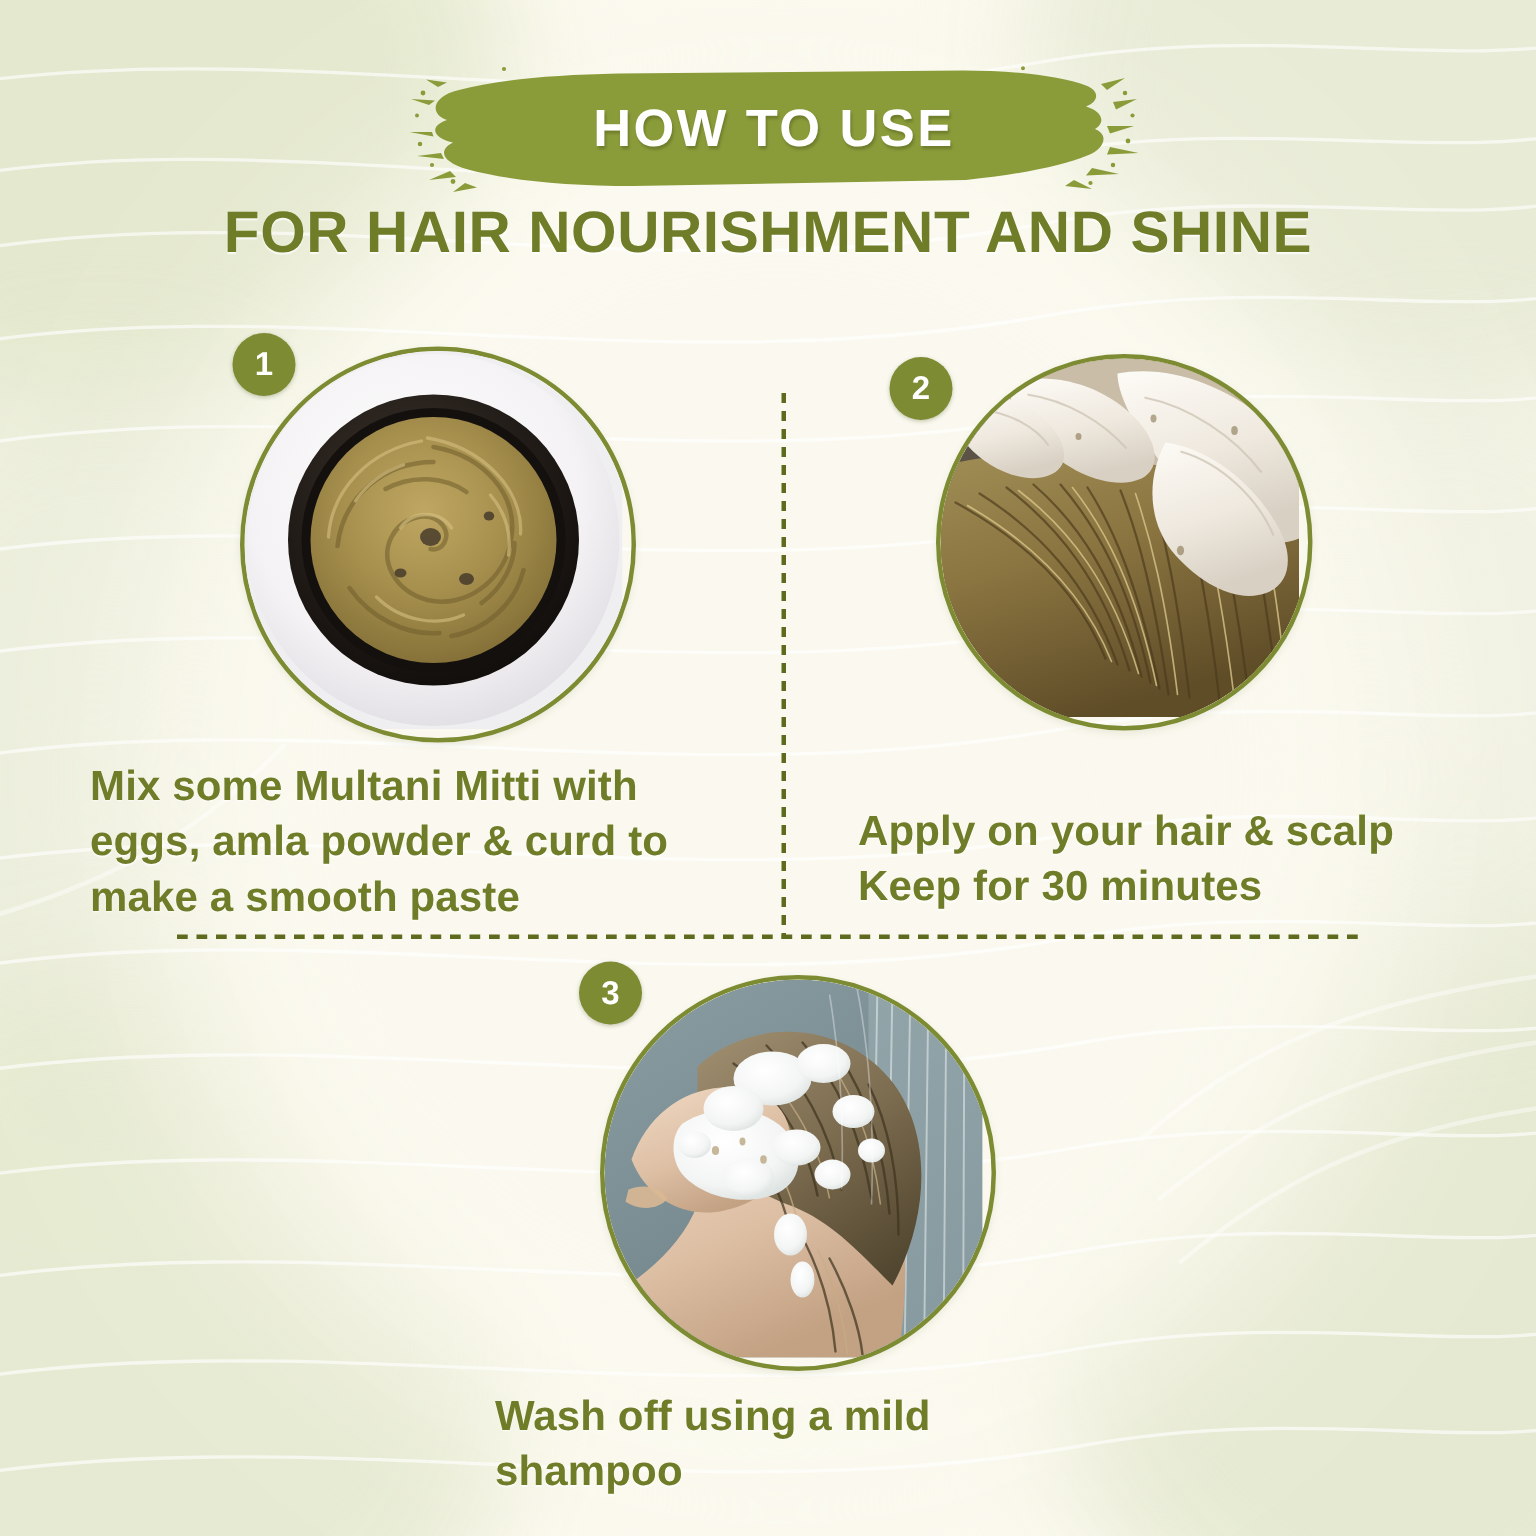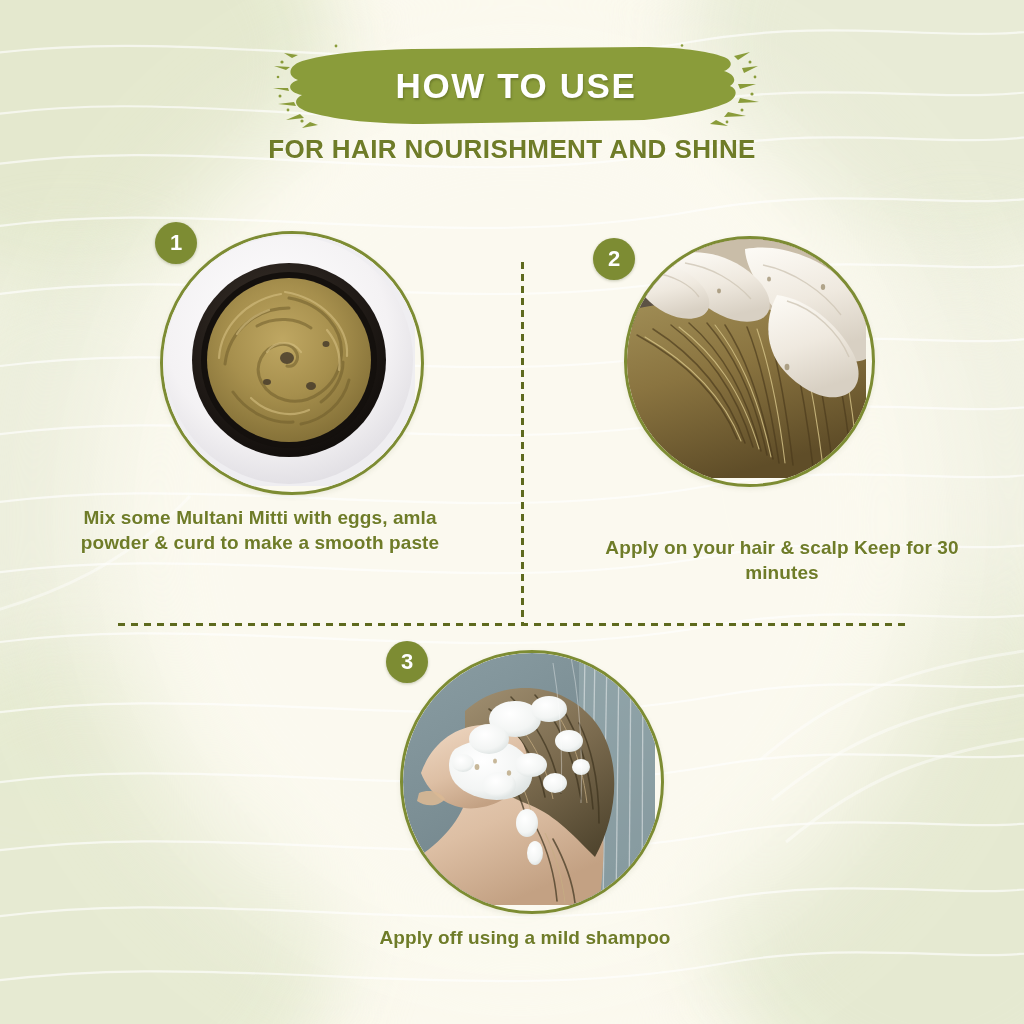--- a/index.html
+++ b/index.html
@@ -29,21 +29,21 @@
   .banner-svg{position:absolute;left:0;top:0;}
   .banner-title{
     position:absolute;left:0;top:0;width:488px;height:84px;
     display:flex;align-items:center;justify-content:center;
     color:#ffffff;font-size:35px;font-weight:bold;letter-spacing:1.6px;
     text-shadow:1px 2px 2px rgba(60,70,20,.35);
     font-family:"Liberation Sans", sans-serif;
   }
   .subtitle{
     position:absolute;left:0;top:134px;width:1024px;text-align:center;
-    color:#6f7c28;font-size:26px;font-weight:bold;letter-spacing:.4px;
+    color:#6f7c28;font-size:39px;font-weight:bold;letter-spacing:.4px;
     text-shadow:0 1px 1px rgba(255,255,255,.8);
   }
 
   
   .divider{position:absolute;}
   .v-div{left:521px;top:262px;width:3px;height:364px;
     background-image:linear-gradient(#5e6a1e 55%, rgba(0,0,0,0) 0);
     background-size:3px 12px;background-repeat:repeat-y;}
   .h-div{left:118px;top:623px;width:790px;height:3px;
     background-image:linear-gradient(to right,#5e6a1e 55%, rgba(0,0,0,0) 0);
@@ -58,22 +58,22 @@
   }
   .photo-inner{position:absolute;inset:0;border-radius:50%;overflow:hidden;}
   .badge{
     position:absolute;width:42px;height:42px;border-radius:50%;
     background:#7d8c33;color:#fff;
     display:flex;align-items:center;justify-content:center;
     font-size:22px;font-weight:bold;z-index:6;
     box-shadow:0 1px 3px rgba(70,80,30,.3);
   }
   .caption{
-    position:absolute;text-align:center;color:#6f7c28;
-    font-size:19px;font-weight:bold;line-height:1.33;letter-spacing:.1px;
+    position:absolute;color:#6f7c28;
+    font-size:28px;font-weight:bold;line-height:1.33;letter-spacing:.1px;
     text-shadow:0 1px 1px rgba(255,255,255,.75);
   }
 
   
   #step1 .photo{left:160px;top:231px;width:258px;height:258px;}
   #step1 .badge{left:155px;top:222px;}
   #step1 .caption{left:60px;top:505px;width:400px;}
 
   #step2 .photo{left:624px;top:236px;width:245px;height:245px;}
   #step2 .badge{left:593px;top:238px;}
@@ -368,16 +368,16 @@
           </g>
           <path d="M16,140 C26,136 36,138 42,146 C36,154 22,154 14,148 Z" fill="#d9b894" opacity="0.9"></path>
           <g stroke="#ffffff" stroke-width="1.1" opacity="0.35" fill="none">
             <path d="M150,10 C156,46 160,92 158,140"></path>
             <path d="M168,4 C176,44 180,94 178,150"></path>
           </g>
         </svg>
       </div>
     </div>
     <div class="badge">3</div>
-    <div class="caption">Apply off using a mild shampoo</div>
+    <div class="caption">Wash off using a mild shampoo</div>
   </div>
 
 </div>
 
 </body></html>

